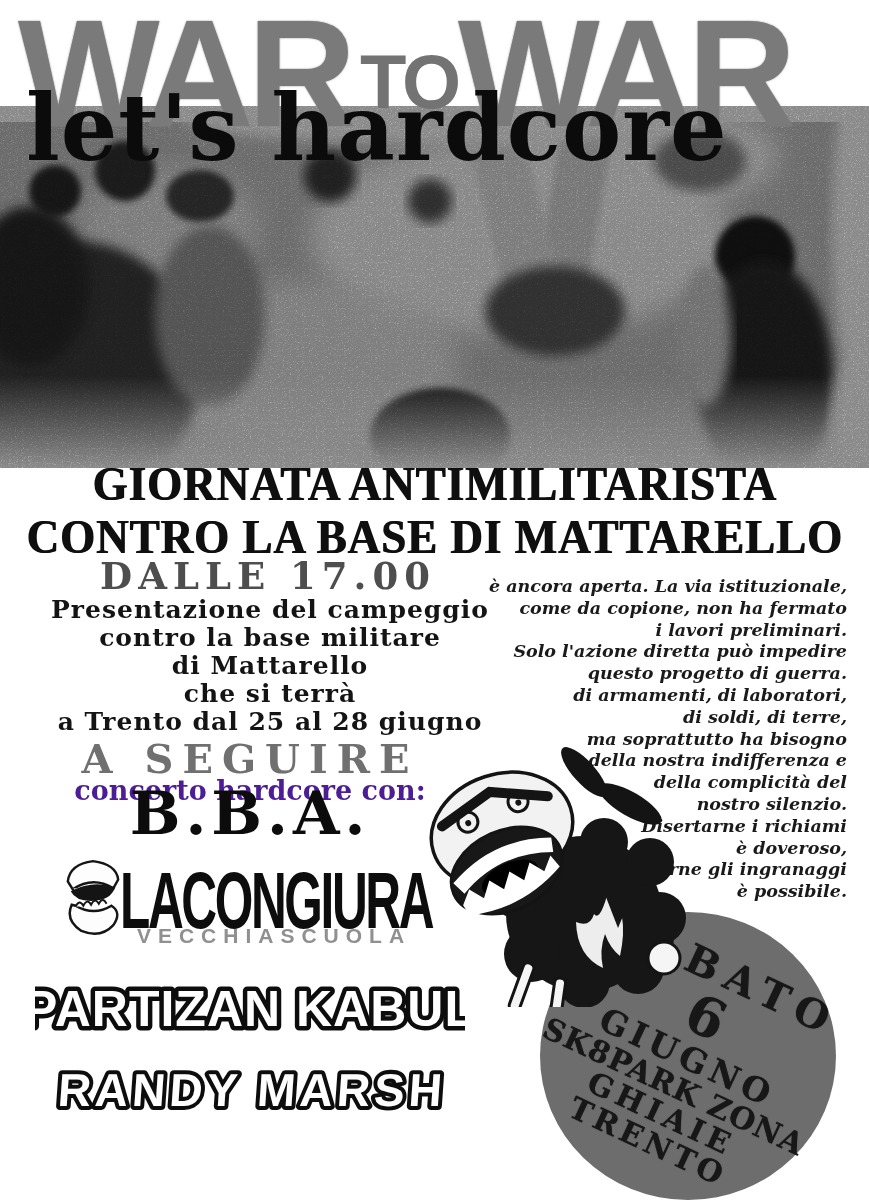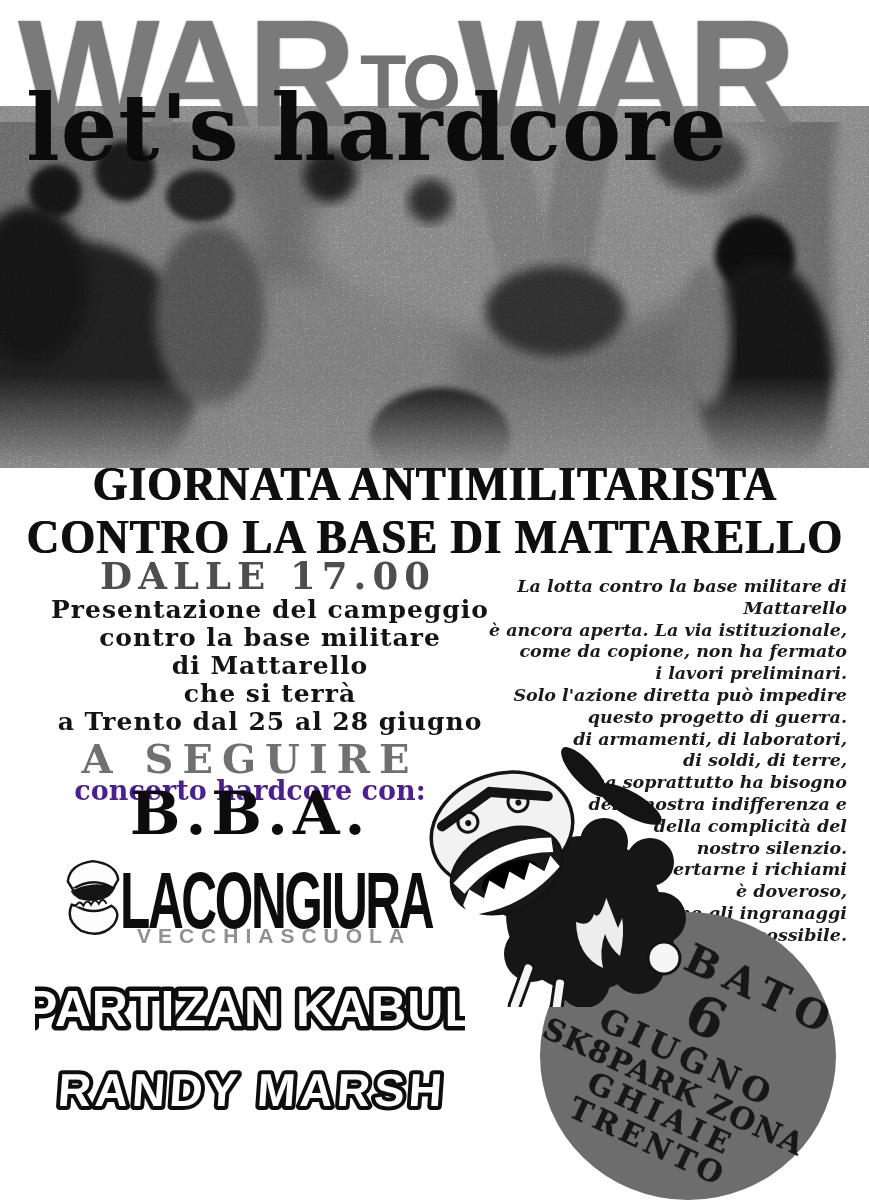--- a/index.html
+++ b/index.html
@@ -178,21 +178,20 @@
     <div class="program-line">Presentazione del campeggio</div>
     <div class="program-line">contro la base militare</div>
     <div class="program-line">di Mattarello</div>
     <div class="program-line">che si terrà</div>
     <div class="program-line">a Trento dal 25 al 28 giugno</div>
     <div class="follow-header">A SEGUIRE</div>
     <div class="concert-line">concerto hardcore con:</div>
   </div>
 
   <div class="manifesto">
-    <div>La lotta contro la base militare di Mattarello</div>
     <div>è ancora aperta. La via istituzionale,</div>
     <div>come da copione, non ha fermato</div>
     <div>i lavori preliminari.</div>
     <div>Solo l'azione diretta può impedire</div>
     <div>questo progetto di guerra.</div>
     <div>di armamenti, di laboratori,</div>
     <div>di soldi, di terre,</div>
     <div>ma soprattutto ha bisogno</div>
     <div>della nostra indifferenza e</div>
     <div>della complicità del</div>

